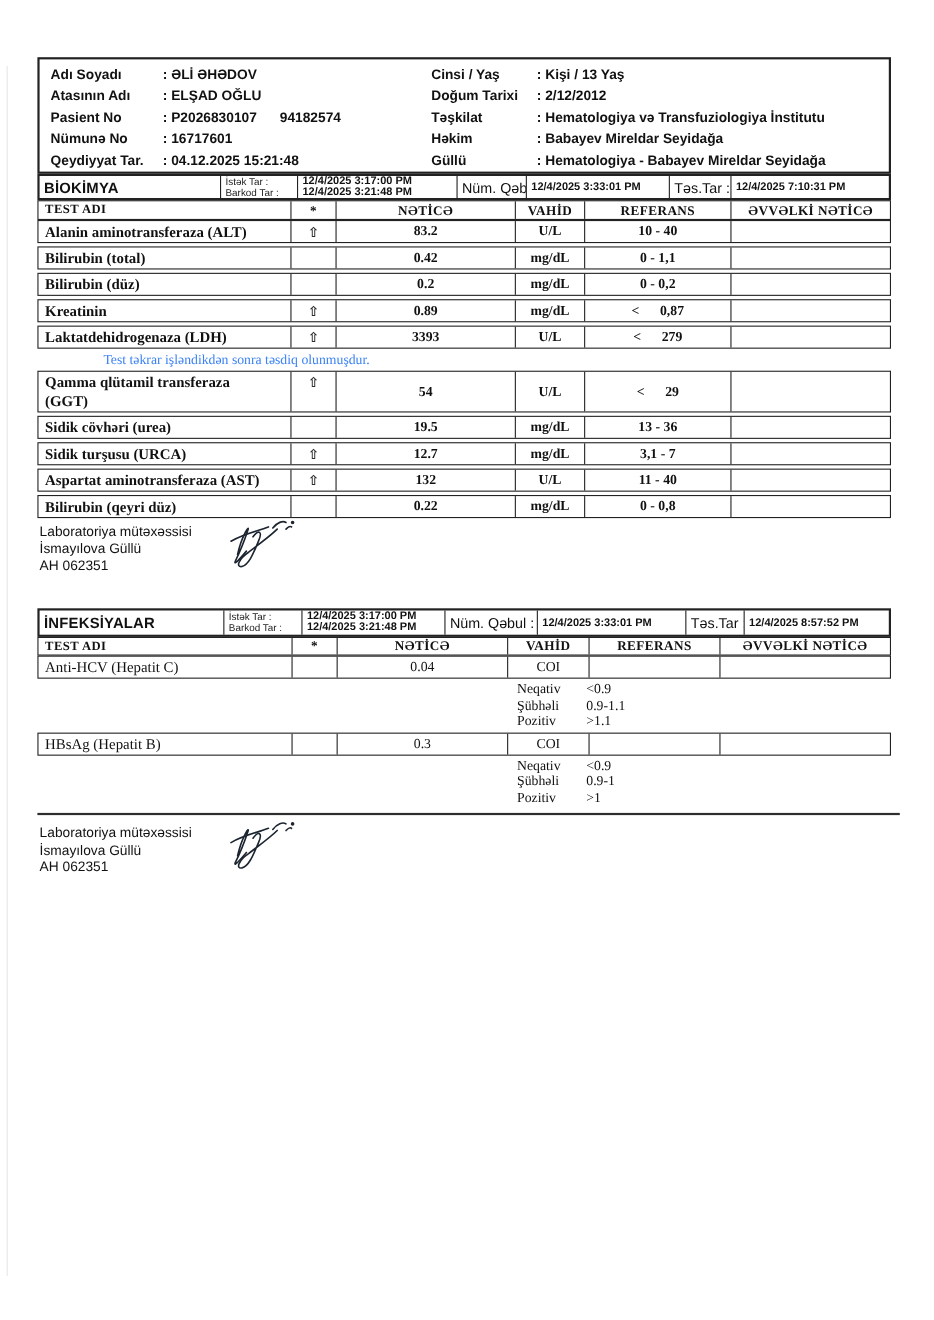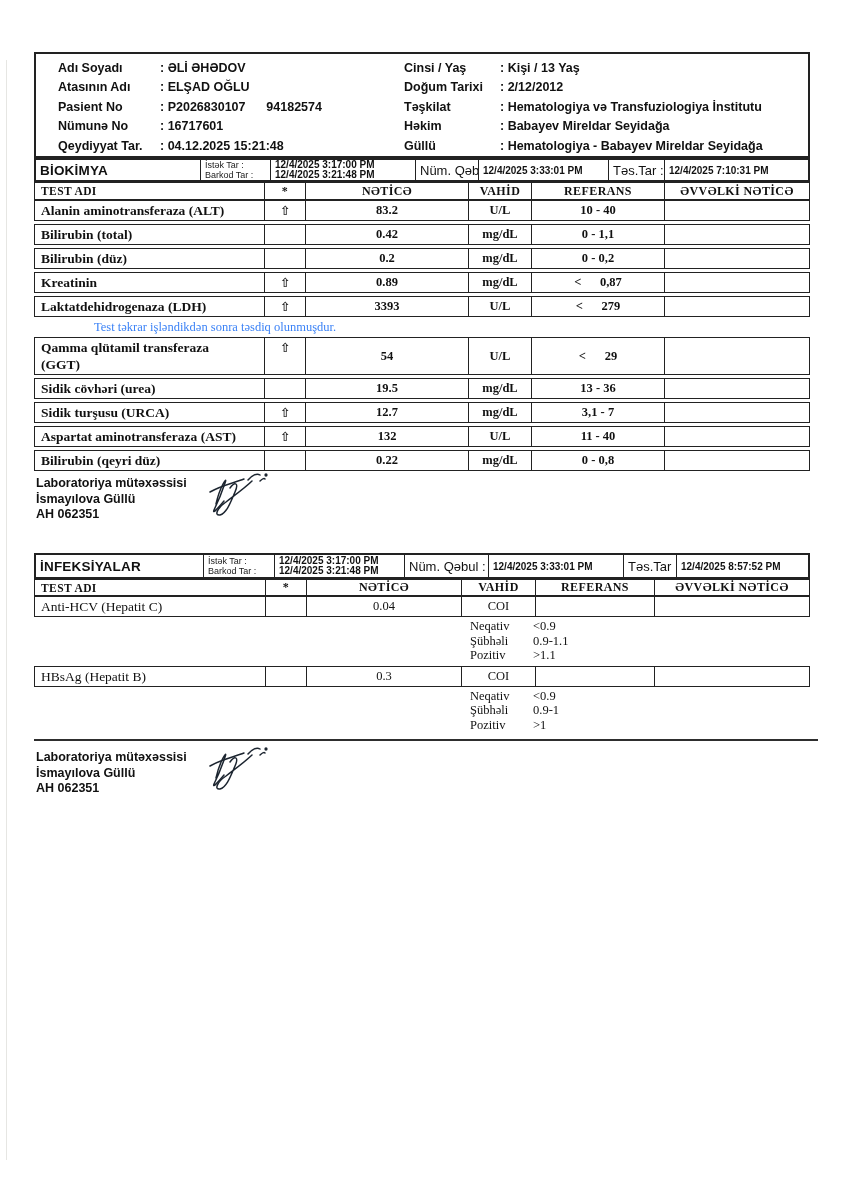--- a/index.html
+++ b/index.html
@@ -10,21 +10,21 @@
   .scan-edge { position:absolute; left:6px; top:60px; width:1px; height:1100px; background:#e6e6e3; }
 
   
   .patient-box {
     position:absolute; left:34px; top:52px; width:776px; height:106px;
     border:2px solid #222; box-sizing:border-box;
   }
   .p-col { position:absolute; top:5px; }
   .p-col-left  { left:10px; }
   .p-col-right { left:356px; }
-  .p-line { display:flex; font-weight:bold; font-size:12.5px; line-height:19.4px; white-space:pre;margin-left:12px; }
+  .p-line { display:flex; font-weight:bold; font-size:12.5px; line-height:19.4px; white-space:pre; }
   .p-col-left  .p-label { width:102px; }
   .p-col-right .p-label { width:96px; }
   .p-value { white-space:pre; }
 
   
   .band {
     position:absolute; left:34px; width:776px; border:2px solid #222;
     box-sizing:border-box; display:grid;
   }
   .band-bio { top:158px; height:24px; grid-template-columns:164px 70px 145px 63px 130px 56px auto; }
@@ -81,21 +81,21 @@
     font-family:"Liberation Serif", serif; font-size:12.5px; color:#3b82f6;
     margin:0 0 3px 60px; line-height:14px;
   }
 
   
   .ref-block { margin:2px 0 3px 436px; font-family:"Liberation Serif", serif; font-size:12.5px; }
   .ref-line  { display:flex; line-height:14.5px; }
   .ref-label { width:63px; }
 
   
-  .signature { position:absolute; left:36px; font-weight:bold; font-size:12.5px; line-height:15.5px; }
+  .signature { position:absolute; left:36px; font-weight:normal; font-size:12.5px; line-height:15.5px; }
   .sig-svg { position:absolute; }
   .sig1 { top:476px; }
   .sig-svg-1 { left:200px; top:468px; }
   .sig2 { top:750px; }
   .sig-svg-2 { left:200px; top:742px; }
 
   .bottom-rule { position:absolute; left:34px; top:739px; width:784px; height:2px; background:#2e2e2e; }
 </style>
 </head>
 <body>

